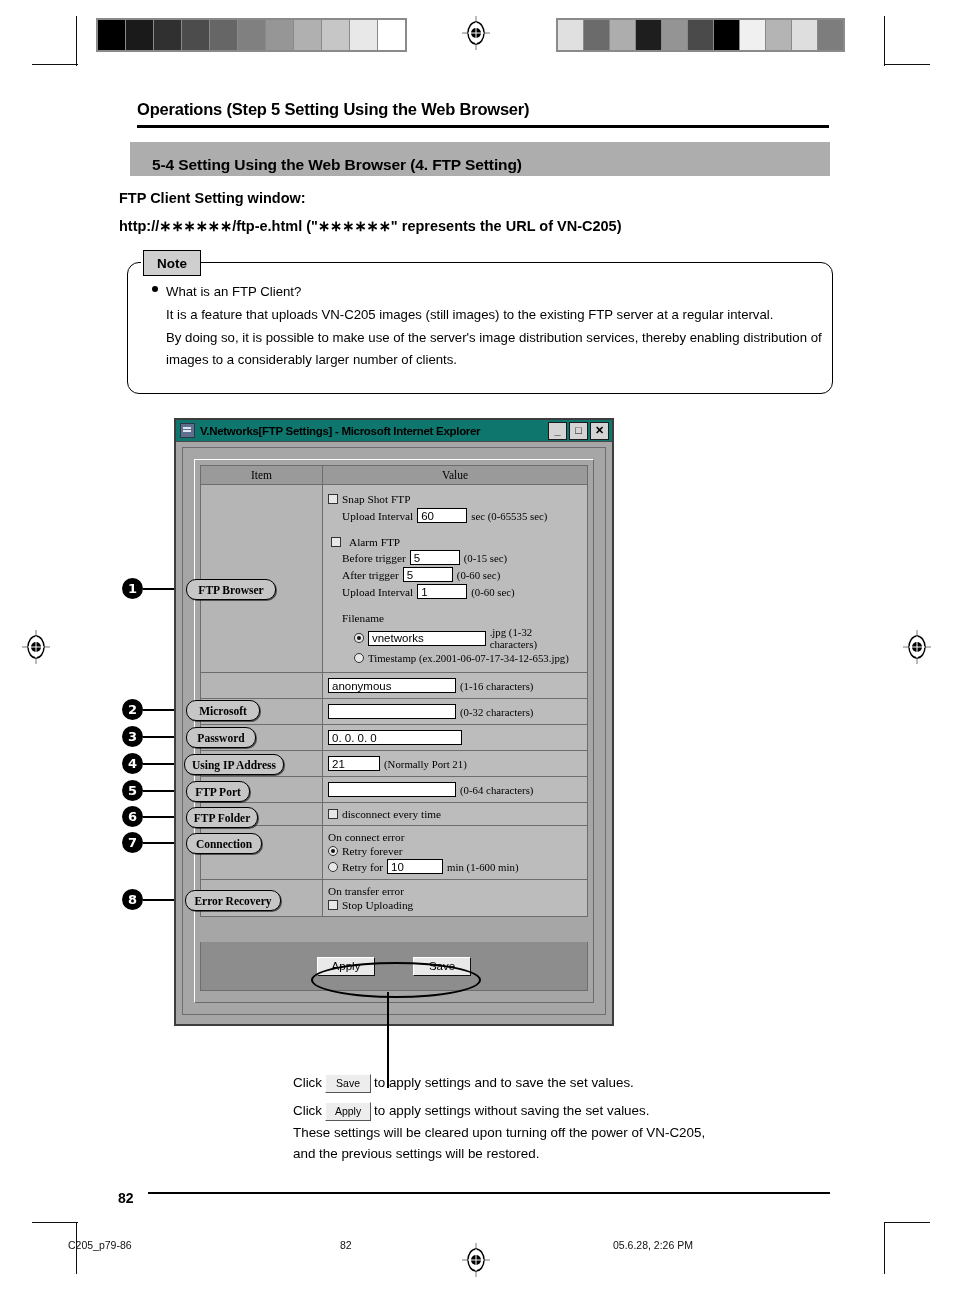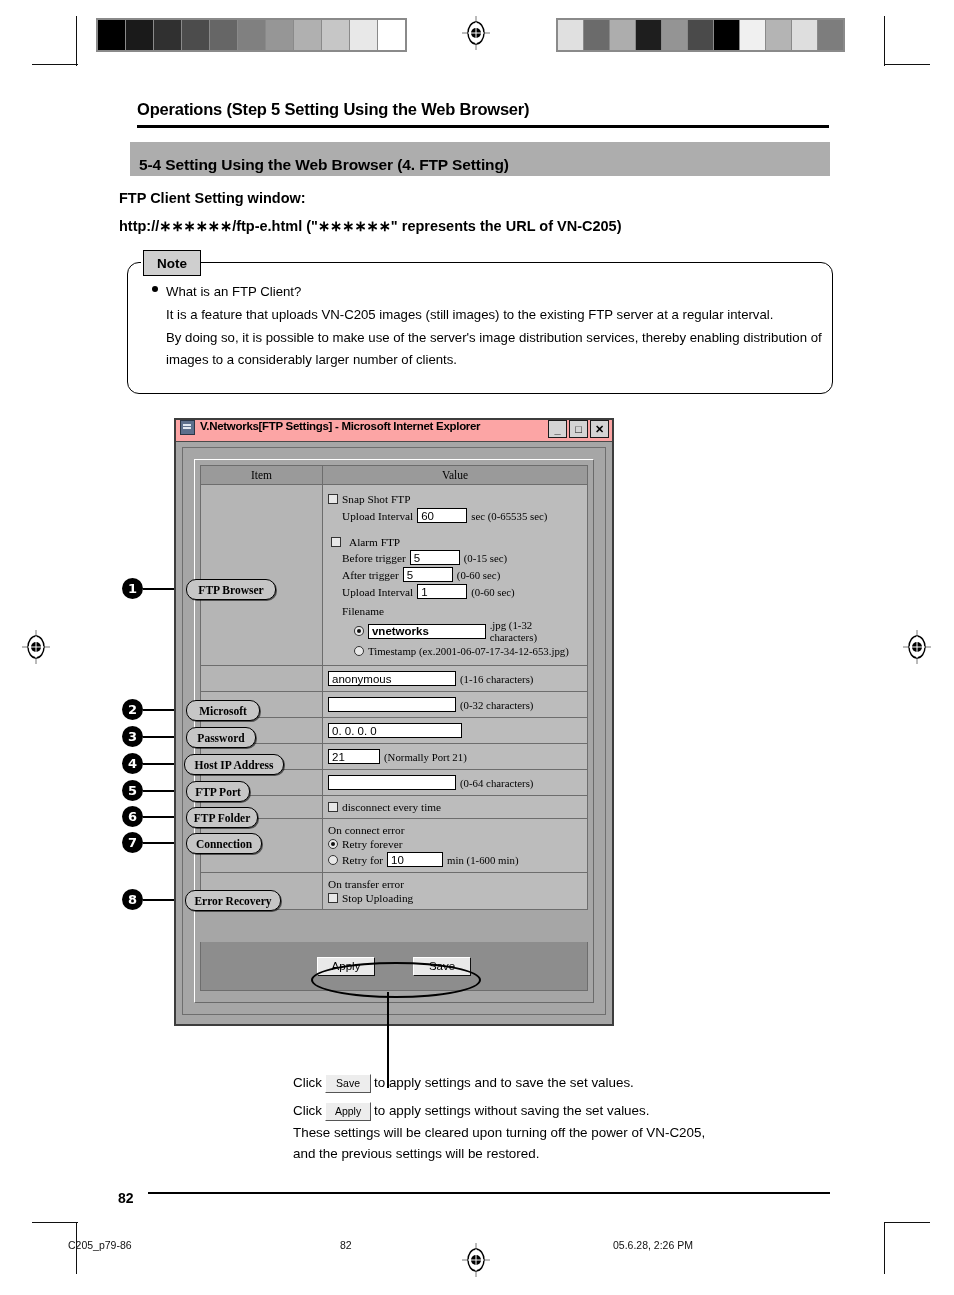--- a/index.html
+++ b/index.html
@@ -16,21 +16,21 @@
   .calbar span{display:block;width:27px;height:30px;}
   .calbar.right span{width:25px;}
 
   
   .hdr{position:absolute;left:137px;top:100px;width:692px;}
   .hdr-title{font-size:16.5px;font-weight:bold;letter-spacing:-0.2px;}
   .hdr-rule{margin-top:6px;height:3px;background:#000;}
 
   .section-bar{position:absolute;left:130px;top:142px;width:700px;height:34px;
       background:#adadad;display:flex;align-items:center;}
-  .section-bar .t{font-size:15.5px;font-weight:bold;padding-left:9px;letter-spacing:-0.1px;margin-top:12px;}
+  .section-bar .t{font-size:15.5px;font-weight:bold;padding-left:22px;letter-spacing:-0.1px;margin-top:12px;}
 
   .sub1{position:absolute;left:119px;top:190px;font-size:14.5px;font-weight:bold;}
   .sub2{position:absolute;left:119px;top:218px;font-size:14.5px;font-weight:bold;}
 
   
   .notebox{position:absolute;left:127px;top:262px;width:706px;height:132px;
       border:1.6px solid #000;border-radius:12px;box-sizing:border-box;}
   .note-tab{position:absolute;left:143px;top:250px;width:56px;height:24px;
       background:#cfcfcf;border:1.8px solid #000;border-radius:0;
       display:flex;align-items:center;justify-content:center;
@@ -47,21 +47,21 @@
       font-family:"DejaVu Sans", sans-serif;}
   .callout-line{position:absolute;height:2px;background:#000;}
   .pill{position:absolute;height:19px;border:1.6px solid #000;border-radius:10px;background:#c6c6c6;
       display:flex;align-items:center;justify-content:center;
       font-family:"Liberation Serif", serif;font-weight:bold;font-size:11.5px;
       box-shadow:1px 1px 0 rgba(0,0,0,.55);z-index:5;white-space:nowrap;}
 
   
   .ie-win{position:absolute;left:174px;top:418px;width:440px;height:608px;
       background:#a6a6a6;border:2px solid #3d3d3d;box-sizing:border-box;}
-  .ie-title{height:21px;background:#fca5a5;display:flex;align-items:flex-start;
+  .ie-title{height:21px;background:#0f766e;display:flex;align-items:center;
       border-bottom:1px solid #4a4a4a;}
   .ie-ico{width:13px;height:13px;margin:0 5px 0 4px;background:#5d6f8c;
       border:1px solid #2b3646;position:relative;flex:none;}
   .ie-ico:after{content:"";position:absolute;left:2px;top:3px;width:8px;height:2px;background:#dfe6f0;
       box-shadow:0 3px 0 #dfe6f0;}
   .ie-title-text{font-size:11.5px;font-weight:bold;color:#000;flex:1;
       font-family:"Liberation Sans", sans-serif;letter-spacing:-0.3px;}
   .ie-btns{display:flex;gap:2px;padding-right:3px;}
   .ie-btn{width:17px;height:16px;background:#d4d4d4;border:1.4px solid #1a1a1a;
       display:flex;align-items:center;justify-content:center;font-size:11px;font-weight:bold;line-height:1;}
@@ -236,21 +236,21 @@
 <div class="callout-line" style="left:143px;top:736px;width:47px;"></div>
 <div class="pill" style="left:186px;top:727px;width:68px;">
     <span>Password</span>
   </div>
 
 <div class="callout-num" style="left:122px;top:753px;">
     <span>4</span>
   </div>
 <div class="callout-line" style="left:143px;top:763px;width:44px;"></div>
 <div class="pill" style="left:184px;top:754px;width:98px;">
-    <span>Host IP Address</span>
+    <span>Using IP Address</span>
   </div>
 
 <div class="callout-num" style="left:122px;top:780px;">
     <span>5</span>
   </div>
 <div class="callout-line" style="left:143px;top:790px;width:47px;"></div>
 <div class="pill" style="left:186px;top:781px;width:62px;">
     <span>FTP Port</span>
   </div>
 
@@ -340,26 +340,26 @@
               <span class="hint">(0-60 sec)</span>
             </div>
             <div class="line indent">
               <span class="lbl">Upload Interval</span>
               <span class="fld" style="width:50px;">
                   <span>1</span>
                 </span>
               <span class="hint">(0-60 sec)</span>
             </div>
 
-            <div class="line indent" style="margin-top:6px;">
+            <div class="line indent" style="margin-top:13px;">
               <span class="lbl">Filename</span>
             </div>
             <div class="line" style="padding-left:26px;">
               <span class="rad on"></span>
-              <span class="fld" style="width:118px;font-weight:bold;">
+              <span class="fld" style="width:118px;">
                   <span>vnetworks</span>
                 </span>
               <span class="hint">.jpg (1-32 characters)</span>
             </div>
             <div class="line" style="padding-left:26px;">
               <span class="rad"></span>
               <span class="hint">Timestamp (ex.2001-06-07-17-34-12-653.jpg)</span>
             </div>
 
           </div>

